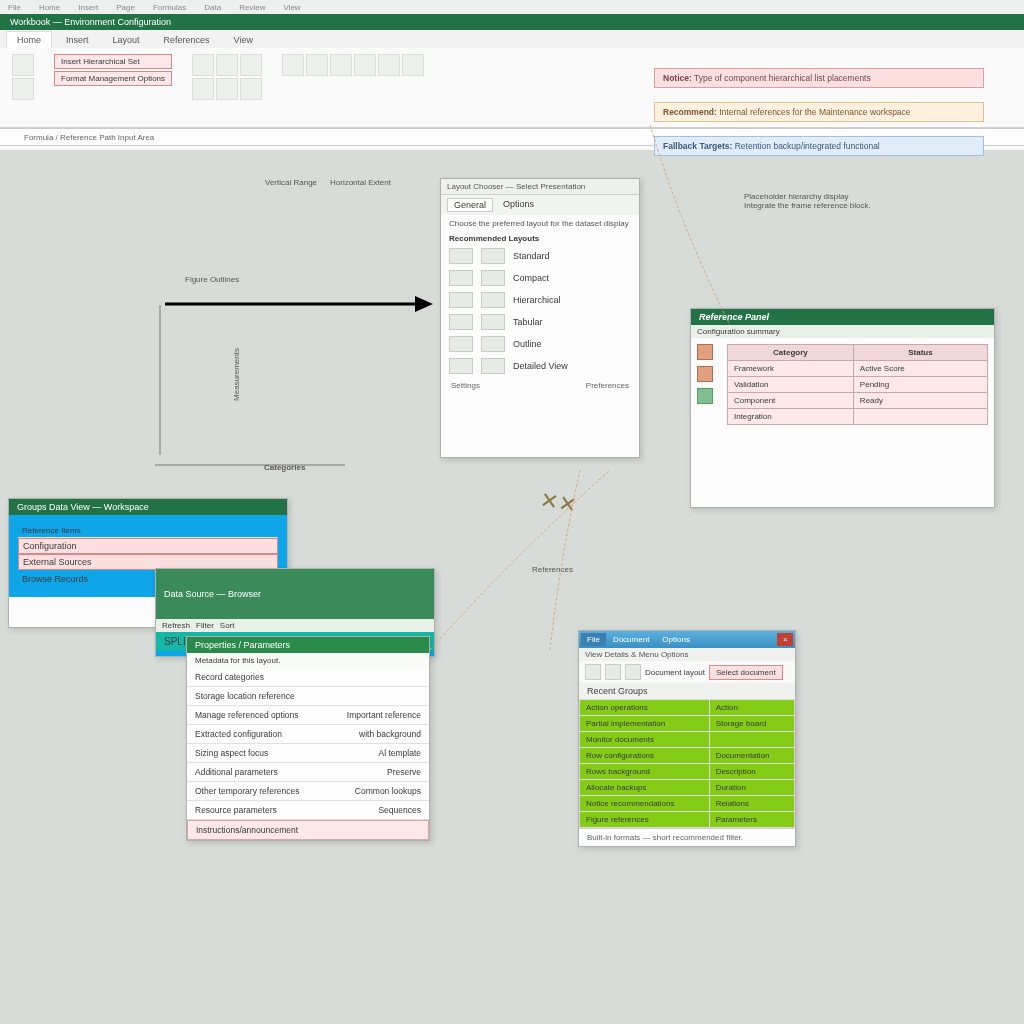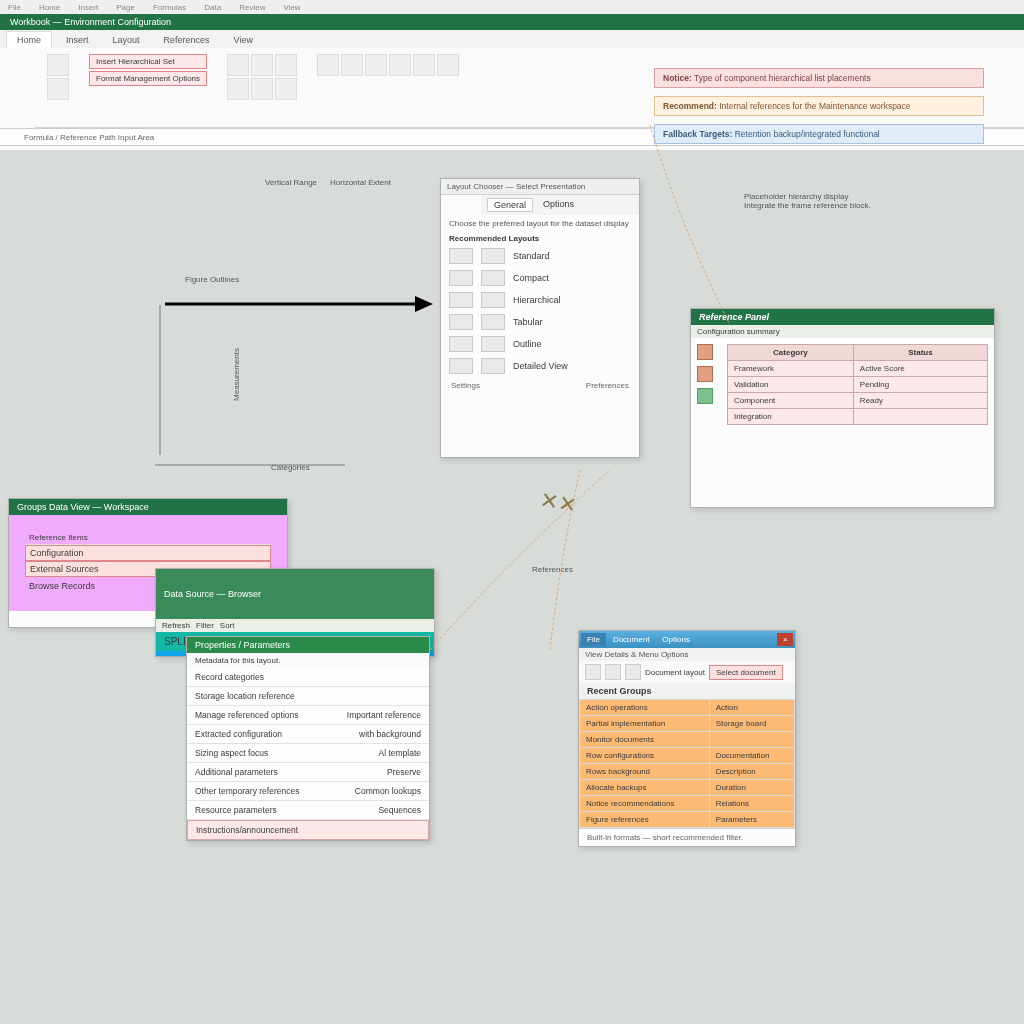--- a/index.html
+++ b/index.html
@@ -3,64 +3,64 @@
 <meta charset="utf-8">
 <style>
 *{margin:0;padding:0;box-sizing:border-box;font-family:'Segoe UI',Tahoma,sans-serif;}
 body{width:1024px;height:1024px;background:#d8dcd8;position:relative;overflow:hidden;font-size:9px;color:#3a3a3a;}
 .main-app{position:absolute;top:0;left:0;right:0;height:150px;background:#f8f9f8;}
 .menubar{height:14px;background:#eef0ee;display:flex;gap:18px;padding:0 8px;align-items:center;color:#888;font-size:8px;}
 .titlebar{height:16px;background:#217346;display:flex;align-items:center;padding:0 10px;color:#fff;font-size:9px;}
 .ribbon-tabs{height:18px;background:#f1f2f1;display:flex;gap:4px;align-items:end;padding:0 6px;}
 .ribbon-tab{padding:3px 10px;font-size:9px;color:#555;}
 .ribbon-tab.active{background:#fff;border-top:1px solid #ddd;border-left:1px solid #ddd;border-right:1px solid #ddd;}
-.ribbon{height:80px;background:#f9faf9;border-bottom:1px solid #d0d2d0;display:flex;padding:4px 8px;gap:12px;margin-left:35px;}
+.ribbon{height:80px;background:#f9faf9;border-bottom:1px solid #d0d2d0;display:flex;padding:4px 8px;gap:12px;}
 .ribbon-group{display:flex;flex-direction:column;gap:2px;padding:2px 4px;}
 .ribbon-btn{width:22px;height:22px;background:#eef0ee;border:1px solid #dcdedc;}
 .ribbon-hl{border:1px solid #d88;background:#fce8e8;}
 .formula-bar{height:18px;background:#fdfdfd;border-top:1px solid #ccc;border-bottom:1px solid #ccc;display:flex;align-items:center;padding:0 24px;font-size:8px;color:#666;}
 .callouts{position:absolute;top:68px;right:40px;width:330px;}
-.callout{padding:4px 8px;border:1px solid;margin-bottom:8px;font-size:8.5px;}
+.callout{padding:4px 8px;border:1px solid;margin-bottom:14px;font-size:8.5px;}
 .callout.c1{background:#fbe0e0;border-color:#d8a0a0;color:#7a4343;}
 .callout.c2{background:#fff0e0;border-color:#e0c090;color:#7a5830;}
 .callout.c3{background:#e0ecf8;border-color:#a8c0e0;color:#3a5a7a;}
 .annotation{position:absolute;font-size:8px;color:#555;}
 .arrow{position:absolute;}
 .dialog{position:absolute;background:#fbfcfb;border:1px solid #b0b0b0;box-shadow:2px 2px 6px rgba(0,0,0,0.15);}
 .dialog-hdr{background:#eef0ee;padding:3px 6px;font-size:8px;color:#555;border-bottom:1px solid #d0d0d0;}
 .dlg-center{top:178px;left:440px;width:200px;height:280px;}
 .dlg-center .row{display:flex;align-items:center;padding:3px 8px;gap:8px;}
 .dlg-center .thumb{width:24px;height:16px;background:#e8eae8;border:1px solid #c8cac8;}
 .panel-right{top:308px;left:690px;width:305px;height:200px;}
 .panel-right .phdr{background:#217346;color:#fff;padding:3px 8px;font-size:9px;font-weight:600;font-style:italic;}
 .panel-right .psub{background:#e8f0e8;padding:2px 6px;font-size:8px;}
 .panel-right table{width:100%;border-collapse:collapse;font-size:8px;}
 .panel-right td,.panel-right th{border:1px solid #c8a8a8;padding:3px 6px;background:#fce8e8;}
 .panel-right th{background:#f0d8d8;font-weight:600;}
 .panel-left{top:498px;left:8px;width:280px;height:130px;}
 .panel-left .plhdr{background:#217346;color:#fff;padding:3px 8px;font-size:9px;}
-.panel-left .plbody{background:#f0abfc;padding:16px;}
+.panel-left .plbody{background:#0ea5e9;padding:9px;}
 .panel-left .plrow{padding:2px 4px;border-bottom:1px solid #e0e2e0;font-size:8px;}
 .panel-left .hlrow{border:1px solid #d88;background:#fce0e0;padding:2px 4px;}
 .win-mid{top:568px;left:155px;width:280px;}
 .win-mid .wmhdr{background:#3a8a5a;color:#fff;padding:20px 8px;font-size:9px;}
 .win-mid .wmtool{background:#e8f0e8;padding:2px 6px;display:flex;gap:6px;font-size:8px;}
 .win-green{top:636px;left:186px;width:244px;}
 .win-green .wghdr{background:#2a8a4a;color:#fff;padding:3px 8px;font-size:9px;}
 .win-green .wgrow{display:flex;justify-content:space-between;padding:4px 8px;border-bottom:1px solid #e0e2e0;font-size:8.5px;background:#fdfdfd;}
 .win-green .wgrow.hl{background:#fce8e8;border:1px solid #d8a8a8;}
 .win-right{top:630px;left:578px;width:218px;}
 .win-right .wrhdr{background:linear-gradient(#5ab0e0,#3a90c0);display:flex;padding:2px;gap:1px;}
 .win-right .wrhdr span{padding:2px 6px;color:#fff;font-size:8px;}
 .win-right .wrsub{background:#f0f2f0;padding:2px 6px;font-size:8px;color:#555;}
 .win-right .wrtool{background:#f8f9f8;padding:3px 6px;display:flex;gap:4px;align-items:center;}
 .win-right .wrtool .tb{width:16px;height:16px;background:#e8eae8;border:1px solid #ccc;}
 .win-right .wrtool .hlcell{border:1px solid #d88;background:#fce0e0;padding:2px 6px;font-size:8px;}
 .win-right table{width:100%;border-collapse:collapse;font-size:8px;}
-.win-right td{border:1px solid #d8dad8;padding:3px 6px;background:#fdba74;}
+.win-right td{border:1px solid #d8dad8;padding:3px 6px;background:#84cc16;}
 .win-right .ft{padding:4px 8px;font-size:8px;color:#666;border-top:1px solid #d0d0d0;}
 .crossmark{position:absolute;top:490px;left:540px;font-size:22px;color:#8a7a4a;transform:rotate(10deg);}
 </style>
 </head>
 <body>
 
 <div class="main-app">
   <div class="menubar">
     <span>File</span>
     <span>Home</span>
@@ -132,27 +132,27 @@
     <polygon points="250,4 268,12 250,20" fill="#000"></polygon>
   </svg>
 <svg class="arrow" style="top:305px;left:150px;" width="20" height="160">
     <line x1="10" y1="0" x2="10" y2="150" stroke="#777" stroke-width="1"></line>
   </svg>
 <svg class="arrow" style="top:455px;left:155px;" width="200" height="20">
     <line x1="0" y1="10" x2="190" y2="10" stroke="#777" stroke-width="1"></line>
   </svg>
 <div class="annotation" style="top:275px;left:185px;">Figure Outlines</div>
 <div class="annotation" style="top:370px;left:210px;transform:rotate(-90deg);">Measurements</div>
-<div class="annotation" style="top:463px;left:271px;">Categories</div>
+<div class="annotation" style="top:463px;left:264px;font-weight:bold;">Categories</div>
 <div class="annotation" style="top:178px;left:265px;">Vertical Range</div>
 <div class="annotation" style="top:178px;left:330px;">Horizontal Extent</div>
 
 <div class="dialog dlg-center">
   <div class="dialog-hdr">Layout Chooser — Select Presentation</div>
-  <div style="display:flex;gap:4px;padding:3px 6px;background:#f2f4f2;margin-left:40px;">
+  <div style="display:flex;gap:4px;padding:3px 6px;background:#f2f4f2;">
     <span style="border:1px solid #ccc;padding:1px 6px;background:#fff;">General</span>
     <span style="padding:1px 6px;">Options</span>
   </div>
   <div style="padding:4px 8px;font-size:8px;color:#555;">Choose the preferred layout for the dataset display</div>
   <div style="padding:2px 8px;font-size:8px;font-weight:600;">Recommended Layouts</div>
   <div class="row">
       <div class="thumb"></div>
       <div class="thumb"></div>
       <span>Standard</span>
     </div>
@@ -294,21 +294,21 @@
     <span style="margin-left:auto;background:#c04030;width:16px;text-align:center;">×</span>
   </div>
   <div class="wrsub">View Details &amp; Menu Options</div>
   <div class="wrtool">
     <div class="tb"></div>
     <div class="tb"></div>
     <div class="tb"></div>
     <span style="font-size:8px;">Document layout</span>
     <span class="hlcell">Select document</span>
   </div>
-  <div style="padding:3px 8px;font-weight:700;background:#f0f2f0;">Recent Groups</div>
+  <div style="padding:3px 8px;font-weight:400;background:#f0f2f0;">Recent Groups</div>
   <table>
     <tbody>
         <tr>
           <td>Action operations</td>
           <td>Action</td>
         </tr>
     <tr>
           <td>Partial implementation</td>
           <td>Storage board</td>
         </tr>

